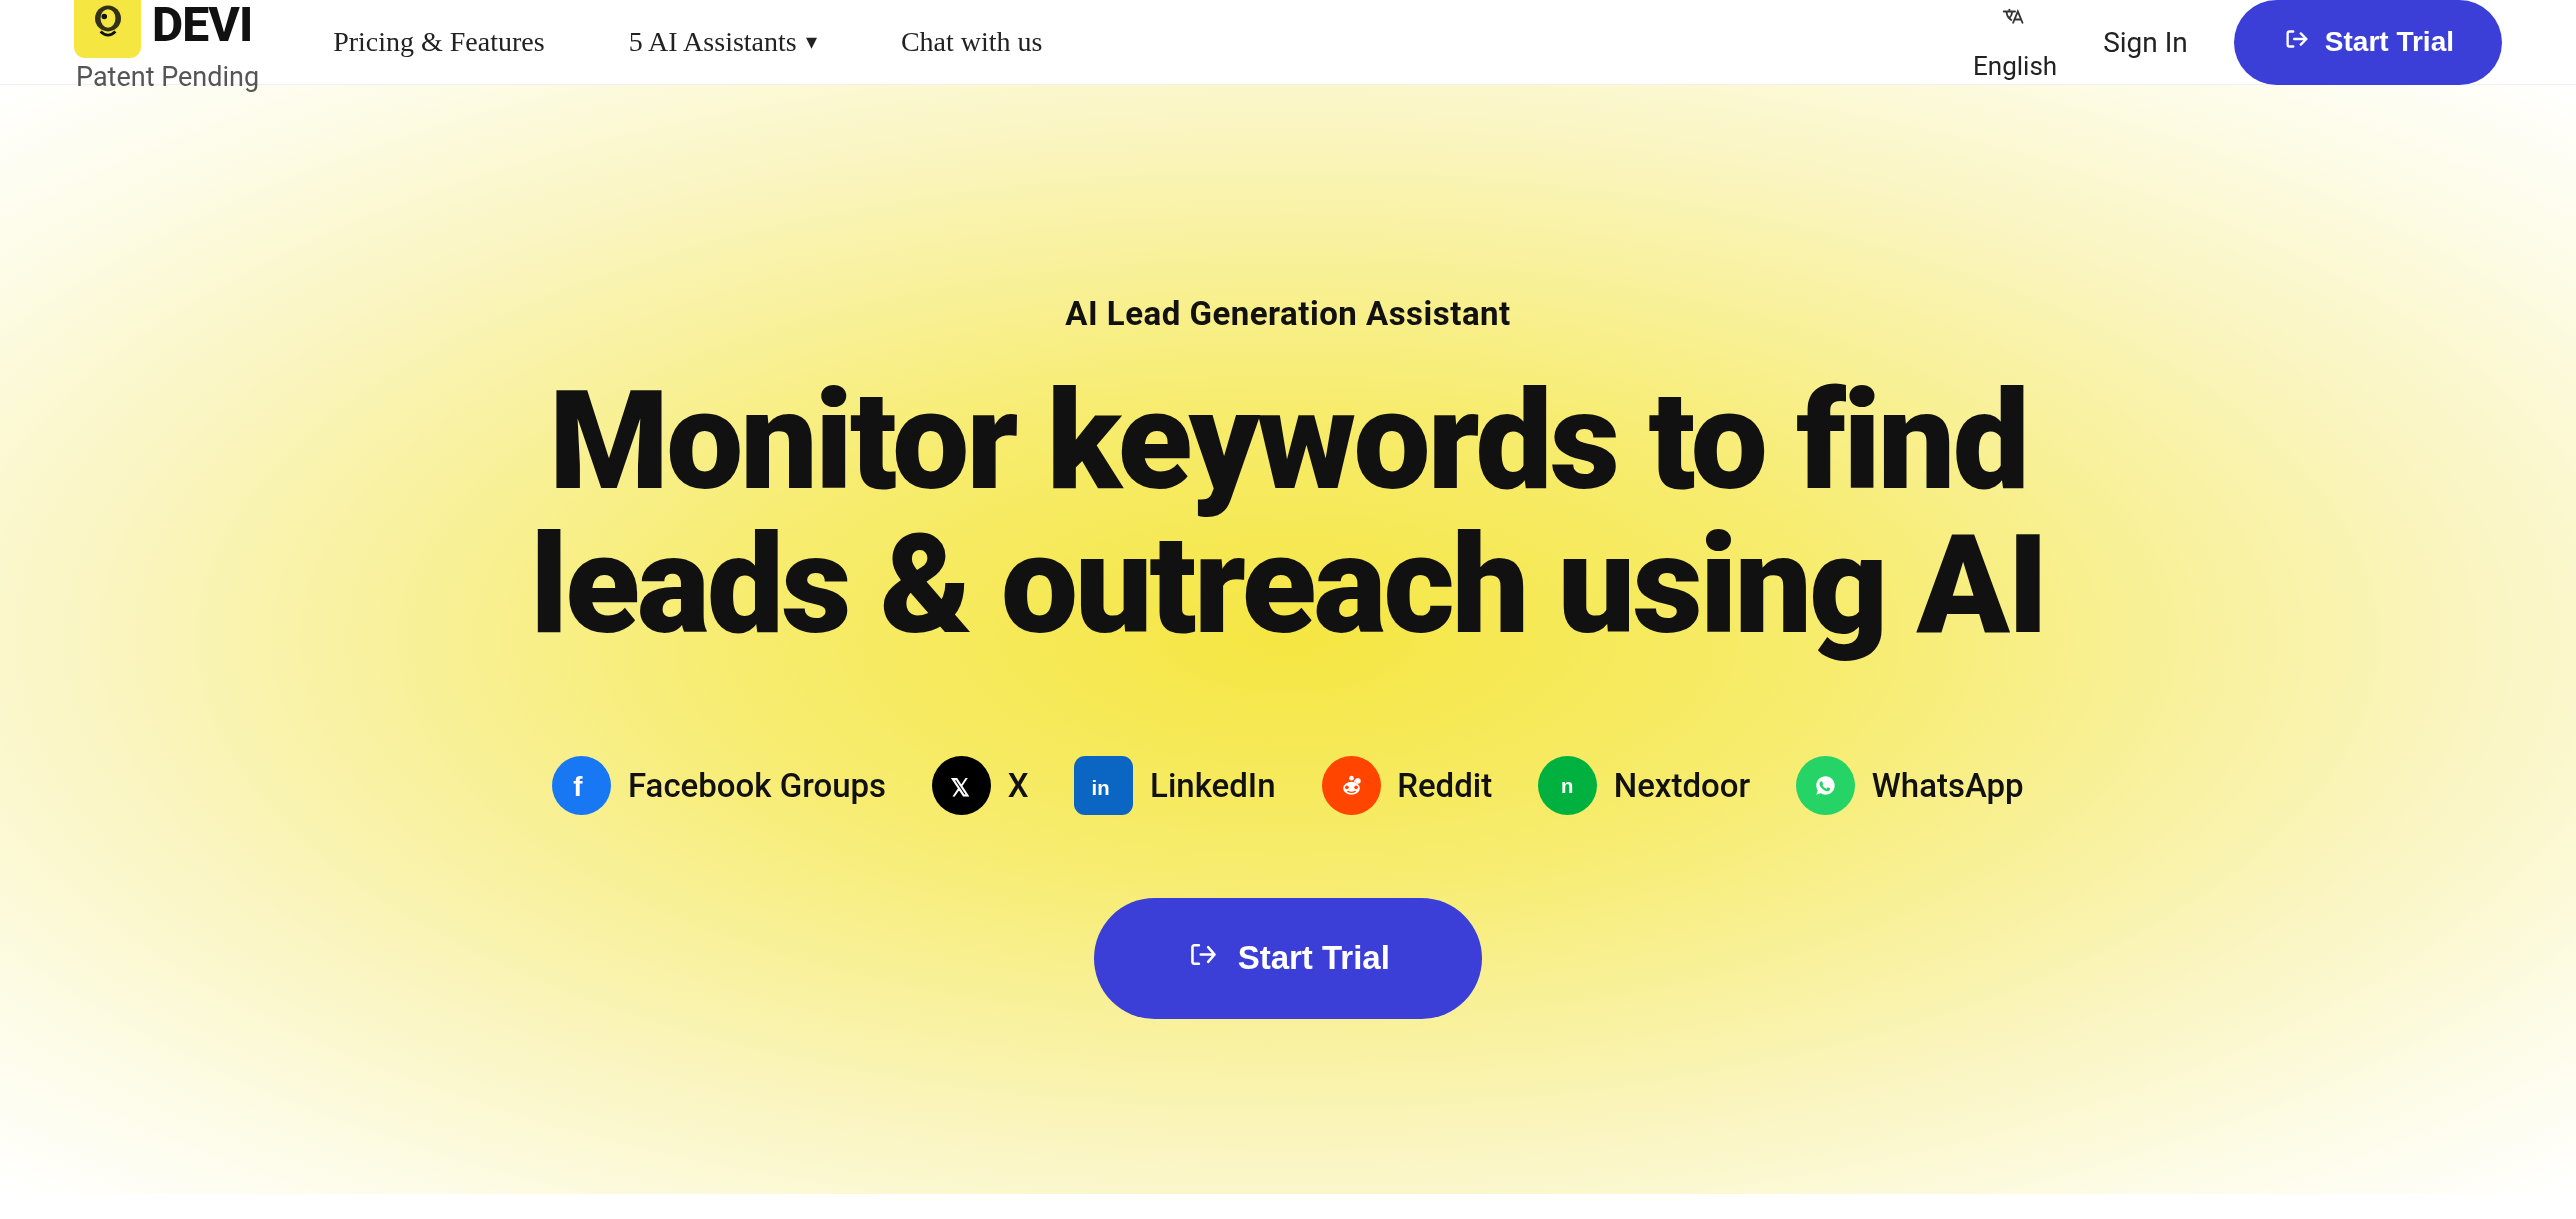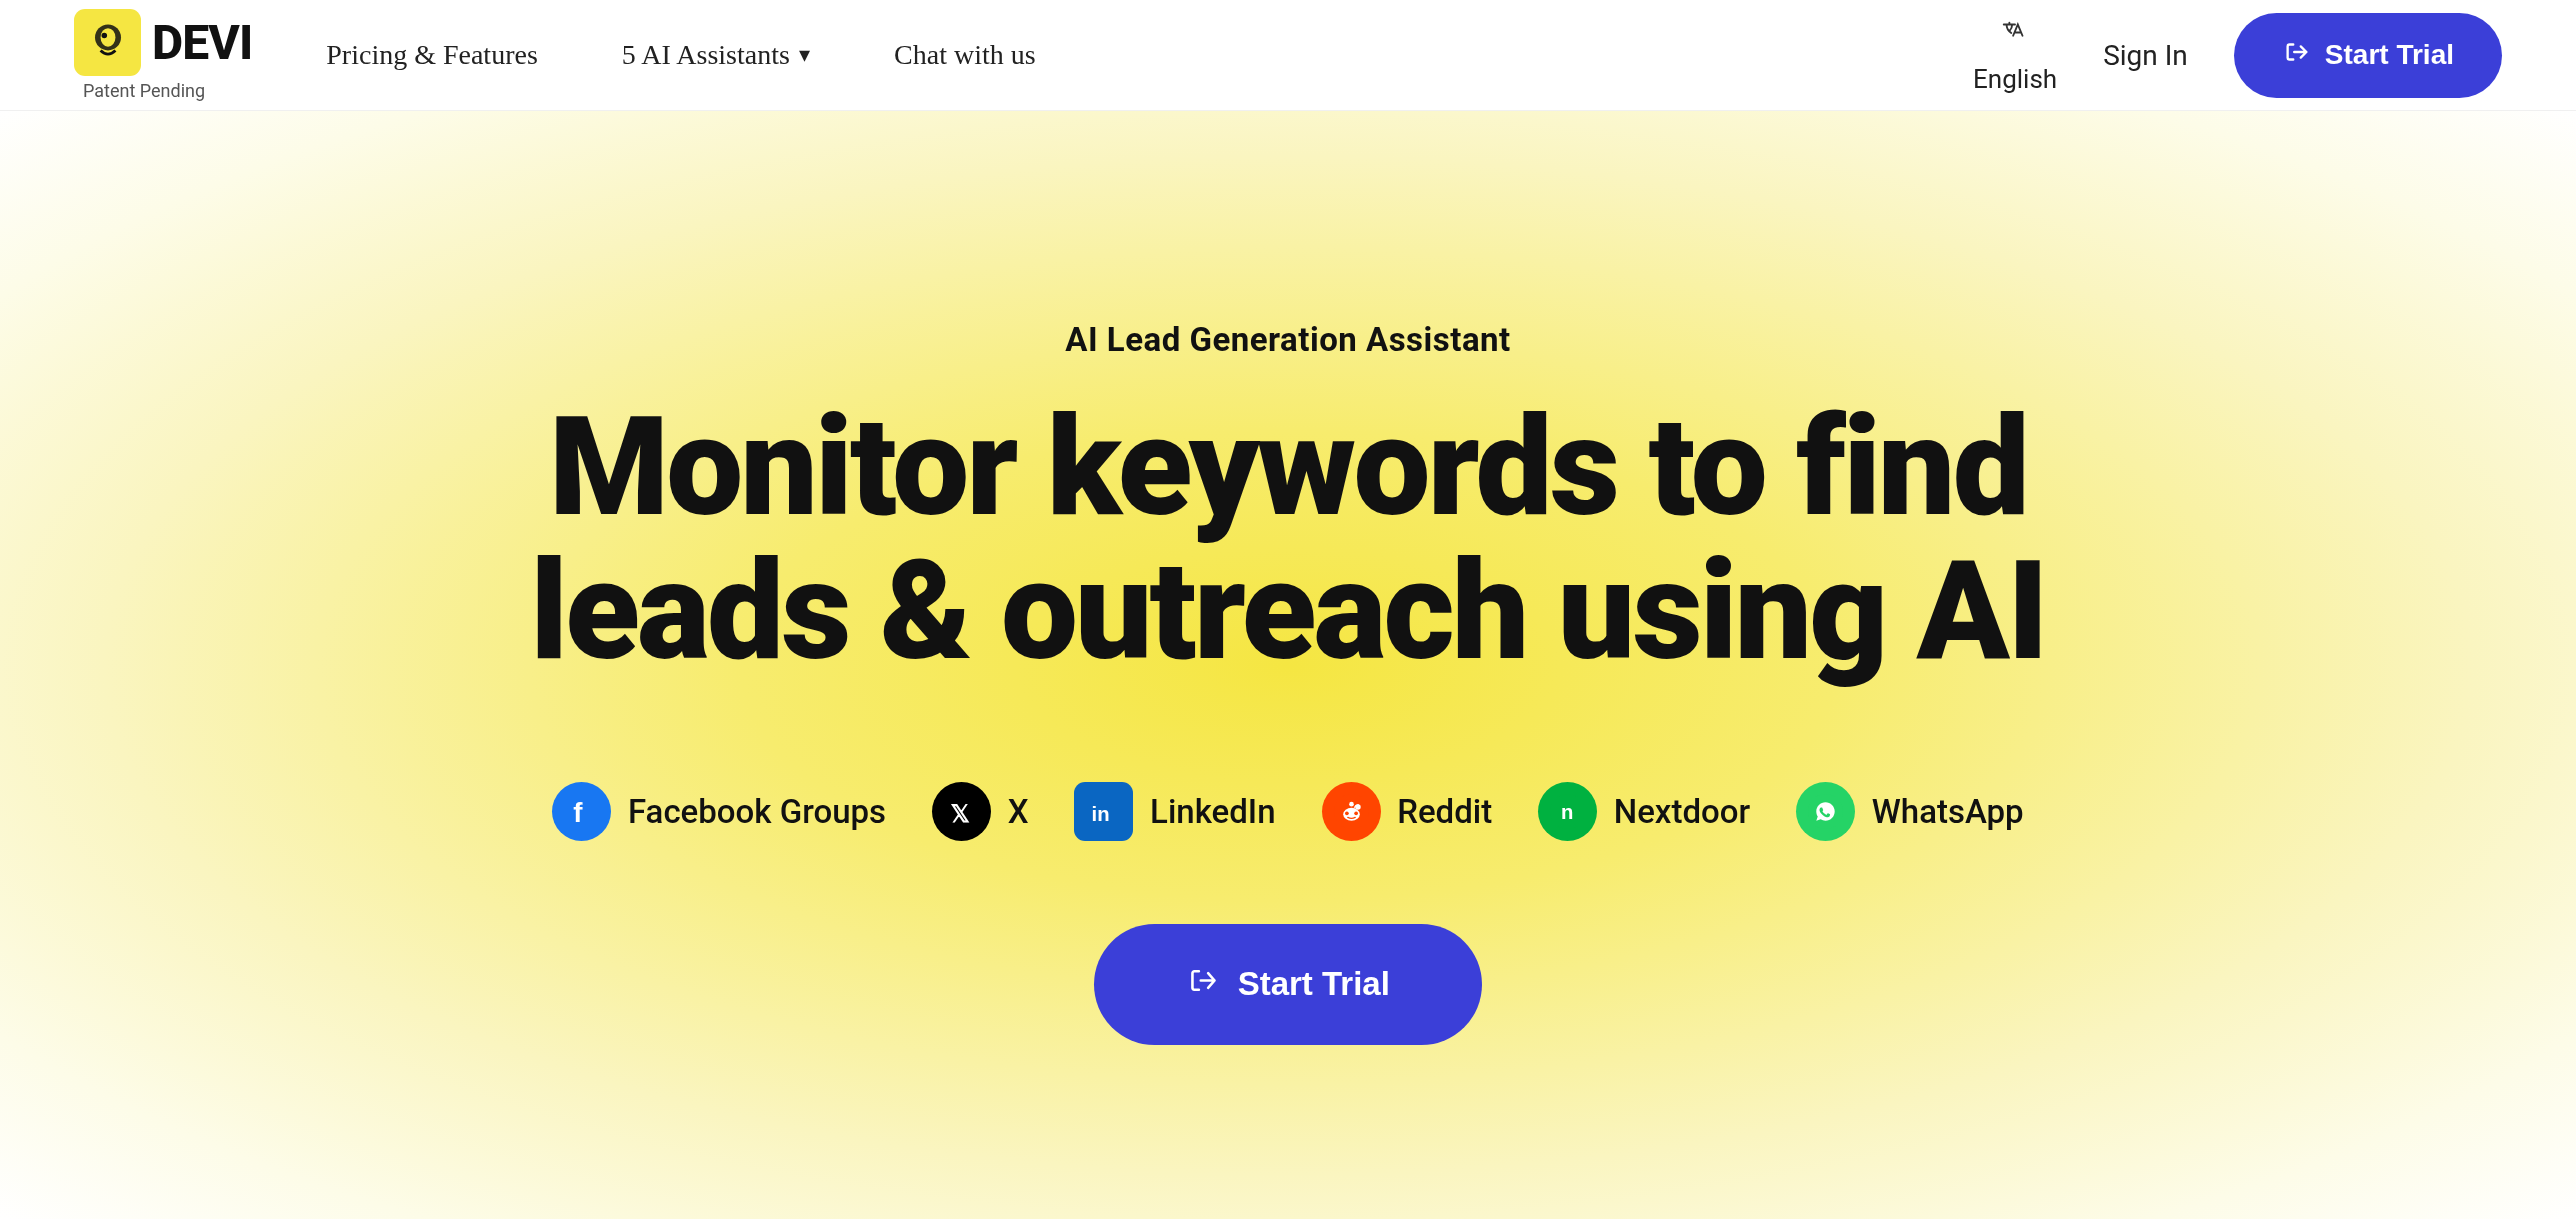--- a/index.html
+++ b/index.html
@@ -15,21 +15,21 @@
       min-height: 1220px;
       overflow-x: hidden;
     }
 
     
     .navbar {
       display: flex;
       align-items: center;
       justify-content: space-between;
       padding: 0 74px;
-      height: 111px;
+      height: 85px;
       background: #fff;
       border-bottom: 0.9px solid #f0f0f0;
       position: relative;
       z-index: 10;
     }
 
     .nav-left {
       display: flex;
       align-items: center;
       gap: 74px;
@@ -64,24 +64,24 @@
     }
 
     .logo-text {
       font-size: 48px;
       font-weight: 800;
       color: #111;
       letter-spacing: -0.9px;
     }
 
     .logo-subtitle {
-      font-size: 18px;
+      font-size: 27px;
       color: #555;
       margin-top: 3.7px;
-      margin-left: 9px;
+      margin-left: 2px;
     }
 
     .nav-links {
       display: flex;
       align-items: center;
       gap: 84px;
       font-family: Liberation Serif, serif;
     }
 
     .nav-link {

